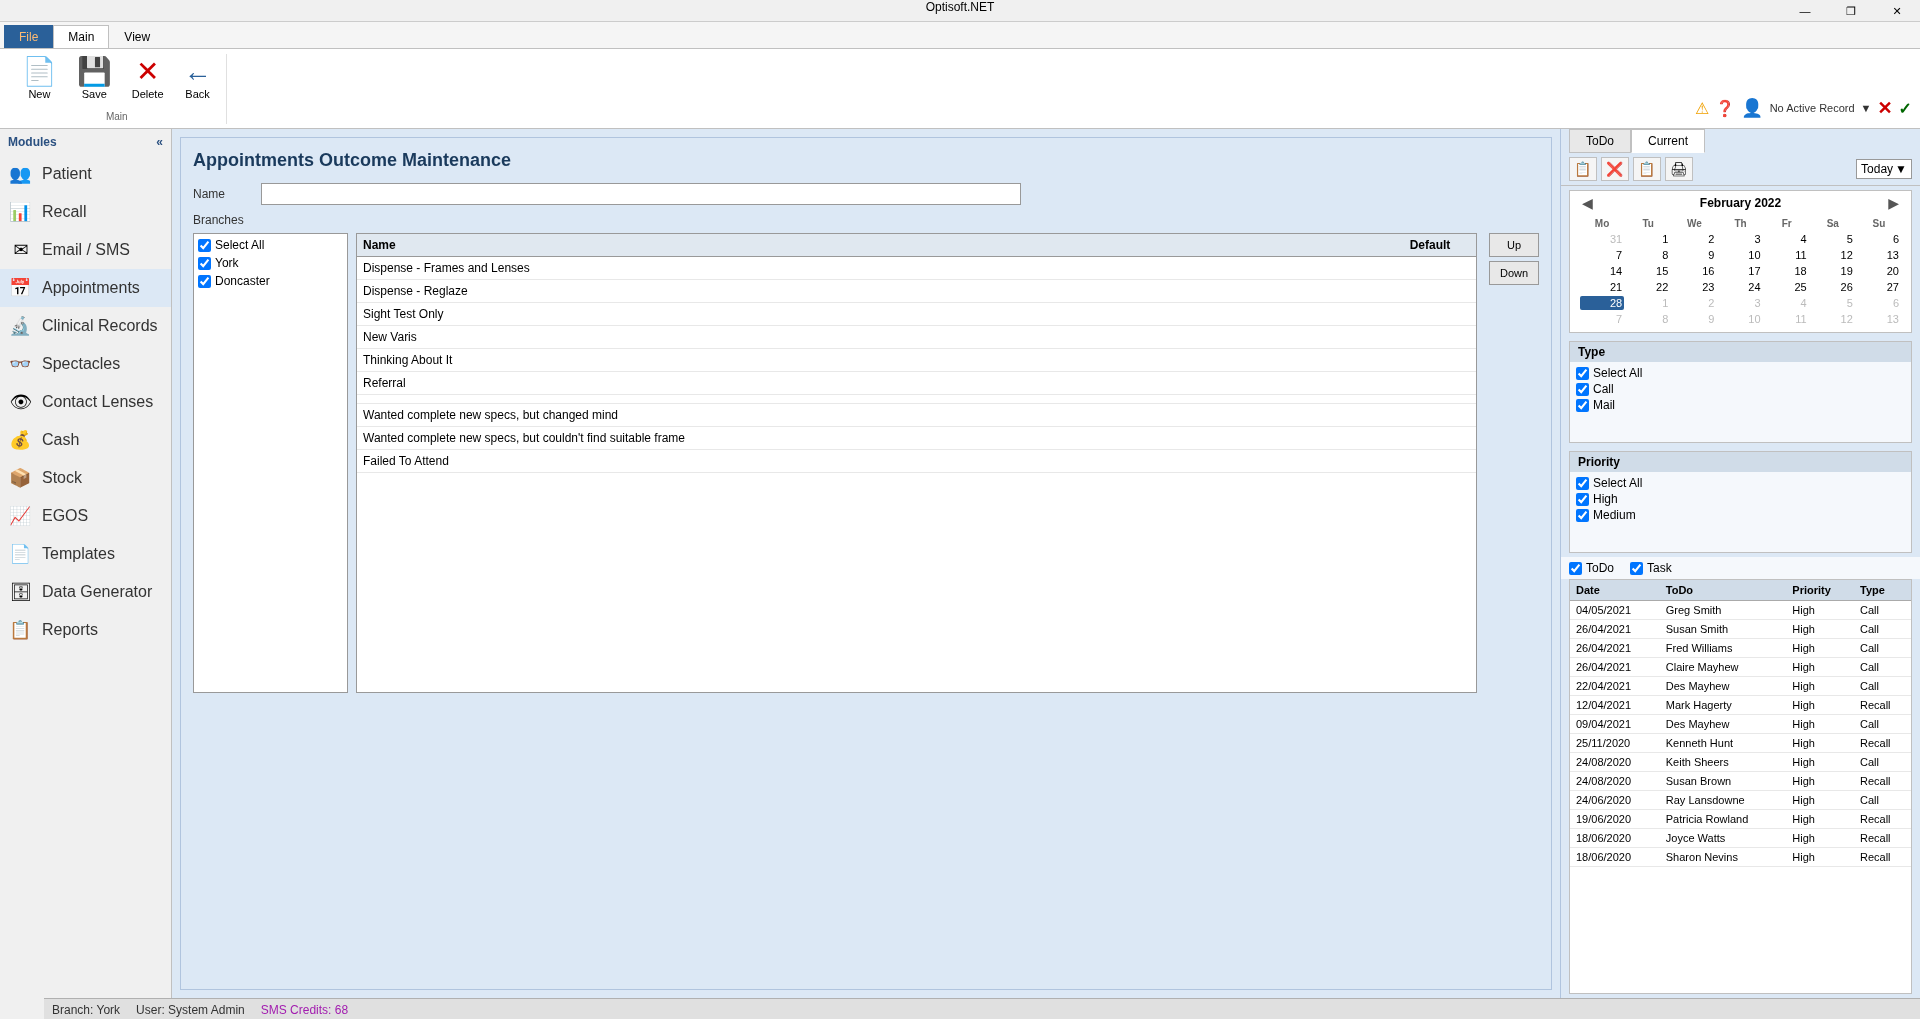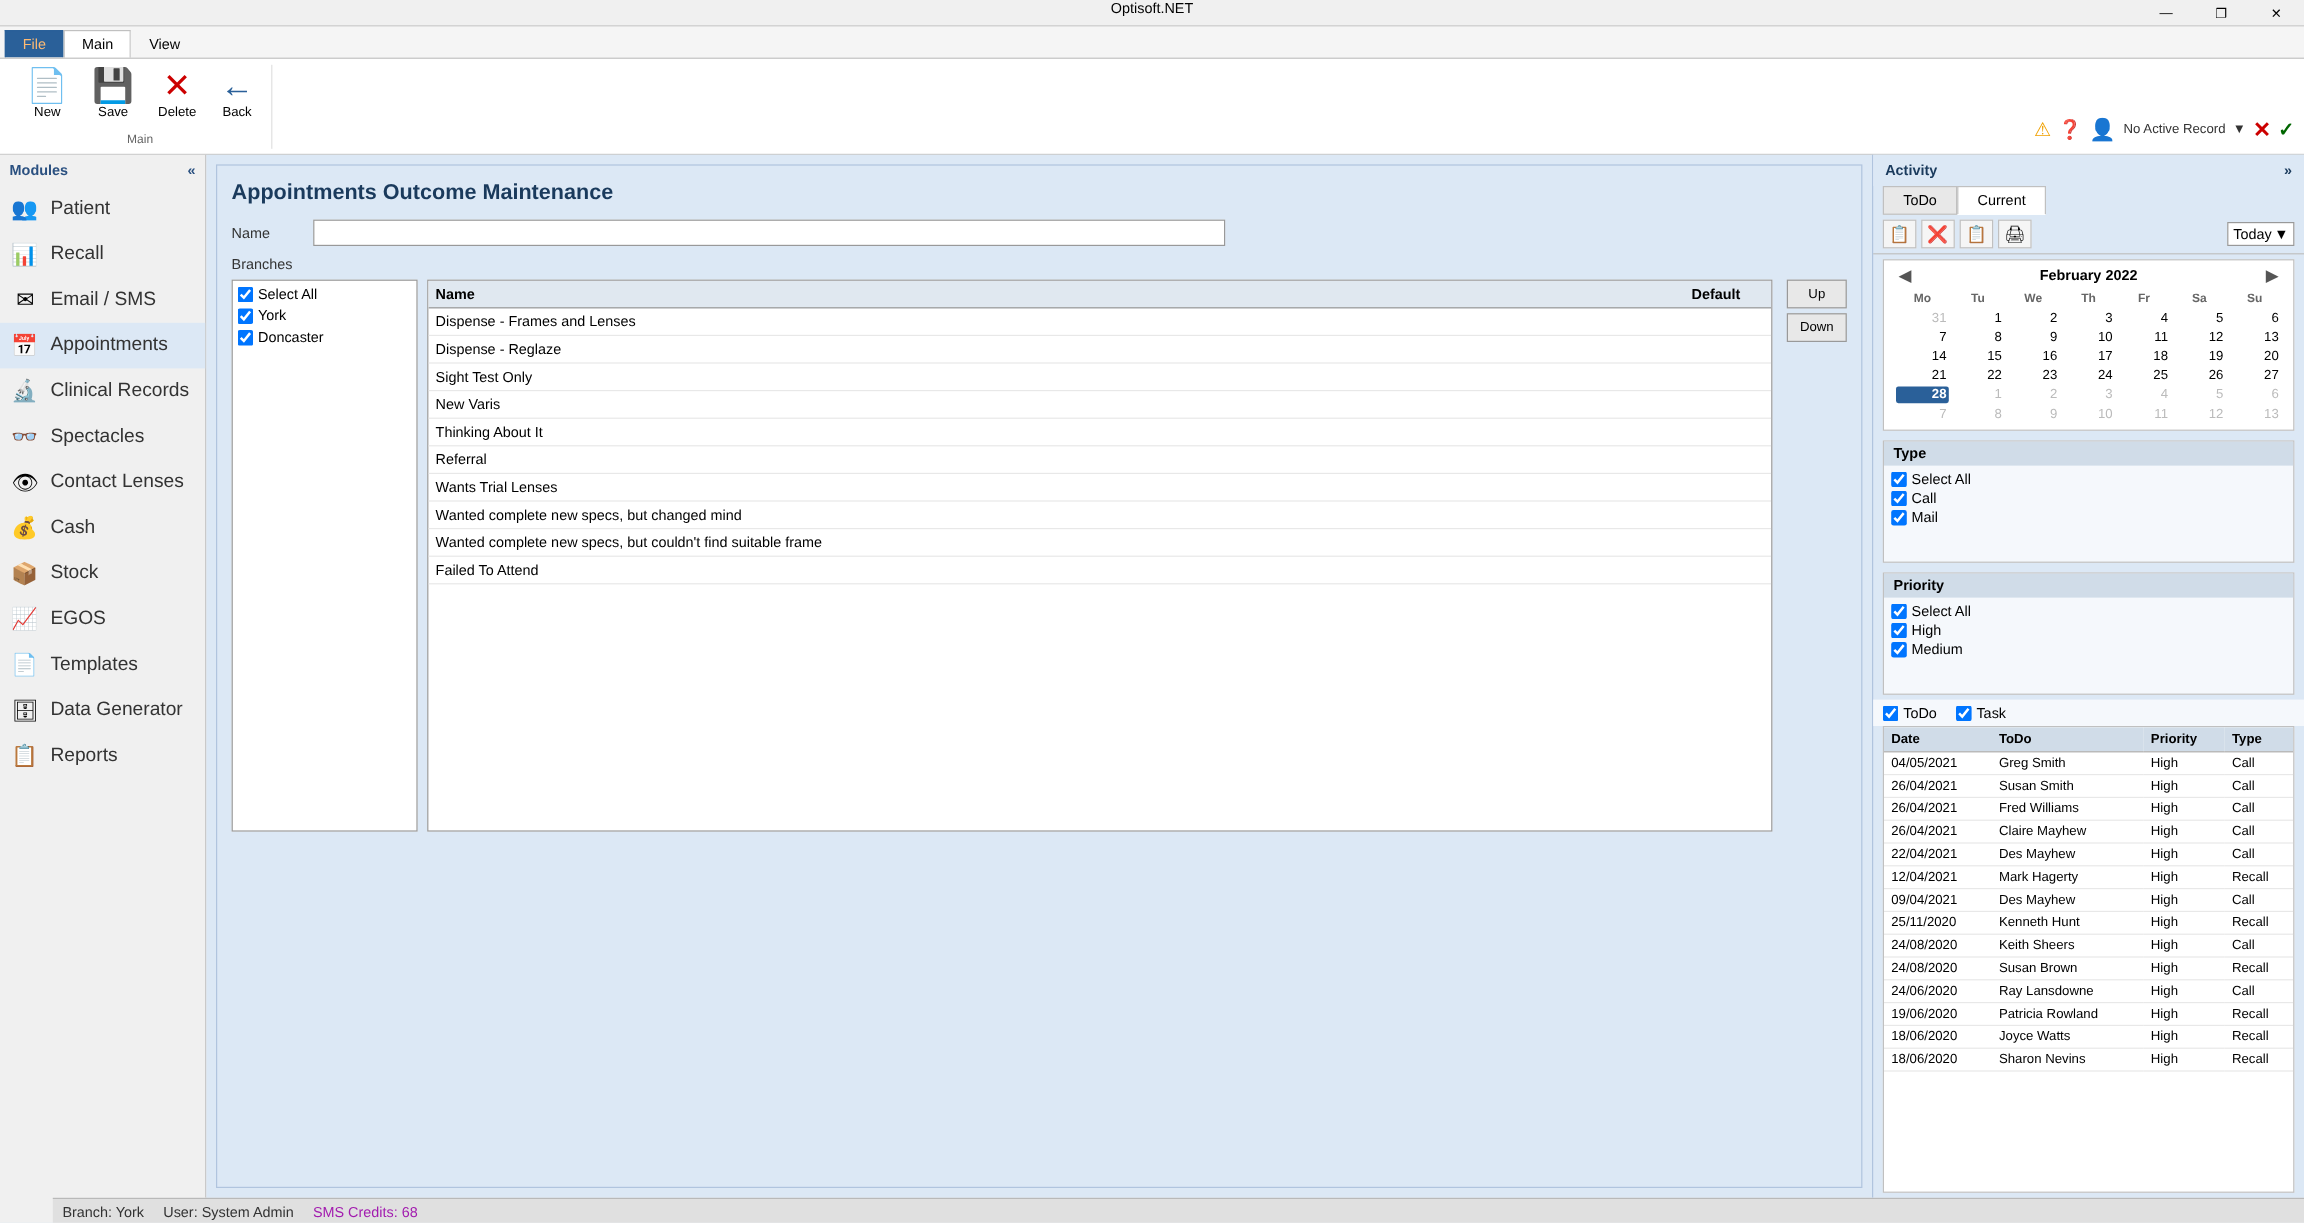--- a/index.html
+++ b/index.html
@@ -357,21 +357,21 @@
       width: 30px;
     }
     .cal-grid td {
       text-align: right;
       font-size: 11px;
       padding: 1px 2px;
       cursor: pointer;
       width: 30px;
     }
     .cal-grid td.other-month { color: #bbb; }
-    .cal-grid td.today-highlight { background: #2a6099; color: #fff; border-radius: 2px; font-weight: bold; }
+    .cal-grid td.today-highlight { background: #2a6099; color: #fff; border-radius: 2px; }
 
     
     .filter-section {
       margin: 4px 8px;
       border: 1px solid #c0c0c0;
       background: #f5f8fc;
     }
     .filter-section-header {
       background: #d0dce8;
       padding: 3px 8px;
@@ -615,21 +615,20 @@
                 </div>
                 <div class="outcome-row">
                   <span class="outcome-name">Thinking About It</span>
                   <span class="outcome-default"></span>
                 </div>
                 <div class="outcome-row">
                   <span class="outcome-name">Referral</span>
                   <span class="outcome-default"></span>
                 </div>
                 <div class="outcome-row">
-                  <span class="outcome-name">Wants Trial Lenses</span>
                   <span class="outcome-default"></span>
                 </div>
                 <div class="outcome-row">
                   <span class="outcome-name">Wanted complete new specs, but changed mind</span>
                   <span class="outcome-default"></span>
                 </div>
                 <div class="outcome-row">
                   <span class="outcome-name">Wanted complete new specs, but couldn't find suitable frame</span>
                   <span class="outcome-default"></span>
                 </div>
@@ -643,24 +642,20 @@
 
         <div class="move-btns">
           <button class="move-btn">Up</button>
           <button class="move-btn">Down</button>
         </div>
       </div>
     </div>
   </div>
 
   <div class="activity-panel">
-    <div class="activity-header">
-      <span>Activity</span>
-      <span>»</span>
-    </div>
     <div class="activity-tabs">
       <div class="activity-tab">ToDo</div>
       <div class="activity-tab active">Current</div>
     </div>
     <div class="activity-toolbar">
       <button class="activity-toolbar-btn">📋</button>
       <button class="activity-toolbar-btn">❌</button>
       <button class="activity-toolbar-btn">📋</button>
       <button class="activity-toolbar-btn">🖨</button>
       <div class="today-dropdown">

